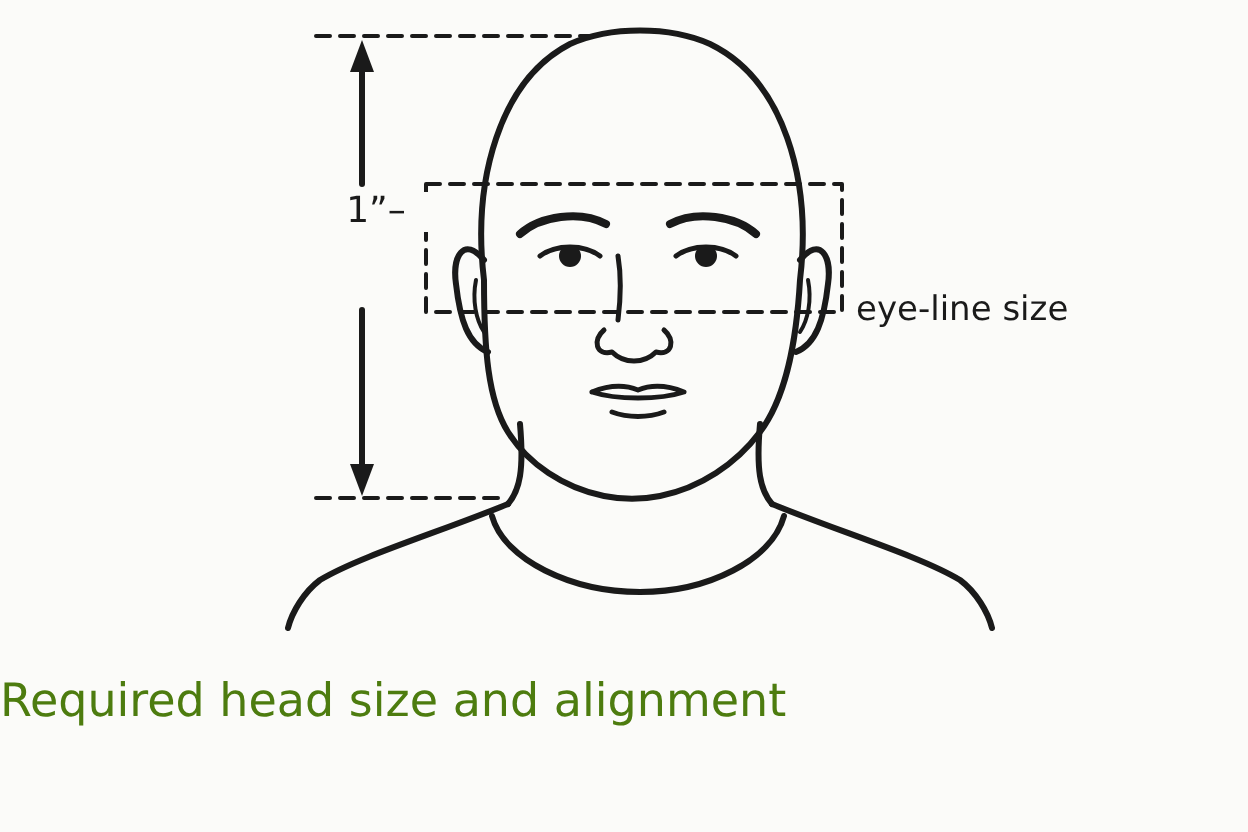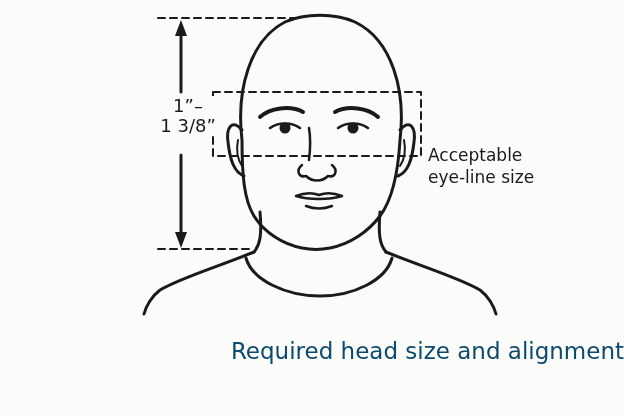--- a/index.html
+++ b/index.html
@@ -14,23 +14,23 @@
     .label {
       position: absolute;
       font-family: "DejaVu Sans", "Liberation Sans", sans-serif;
       color: #1a1a1a;
       line-height: 1.1;
     }
     .measure-label { left: 160px; top: 96px; font-size: 18px; text-align: center; width: 56px; background: #fbfbf9; }
     .zone-label { left: 428px; top: 144px; font-size: 17px; line-height: 22px; }
     .caption {
       position: absolute; left: 0; width: 624px; top: 337px;
-      text-align: right; font-size: 23px; line-height: 29px;
+      text-align: left; font-size: 23px; line-height: 29px;
       font-family: "DejaVu Sans", "Liberation Sans", sans-serif;
-      color: #0c4a6e;
+      color: #4d7c0f;
     }
   </style>
 </head>
 <body>
 
 <svg class="diagram" viewBox="0 0 624 416" width="624" height="416" xmlns="http://www.w3.org/2000/svg">
   <g fill="none" stroke="#1a1a1a" stroke-linecap="round" stroke-linejoin="round">
 
     <line x1="158" y1="18" x2="300" y2="18" stroke-width="2" stroke-dasharray="7,5"></line>
 
@@ -71,23 +71,21 @@
 
   <polygon points="181,20 175,36 187,36" fill="#1a1a1a"></polygon>
   <polygon points="181,248 175,232 187,232" fill="#1a1a1a"></polygon>
 
   <circle cx="285" cy="128" r="5.5" fill="#1a1a1a"></circle>
   <circle cx="353" cy="128" r="5.5" fill="#1a1a1a"></circle>
 </svg>
 
 <div class="label measure-label">
   <div>1”–</div>
-  <div>1 3/8”</div>
 </div>
 
 <div class="label zone-label">
-  <div>Acceptable</div>
   <div>eye-line size</div>
 </div>
 
 <div class="caption">
   <div>Required head size and alignment</div>
 </div>
 
 </body></html>

